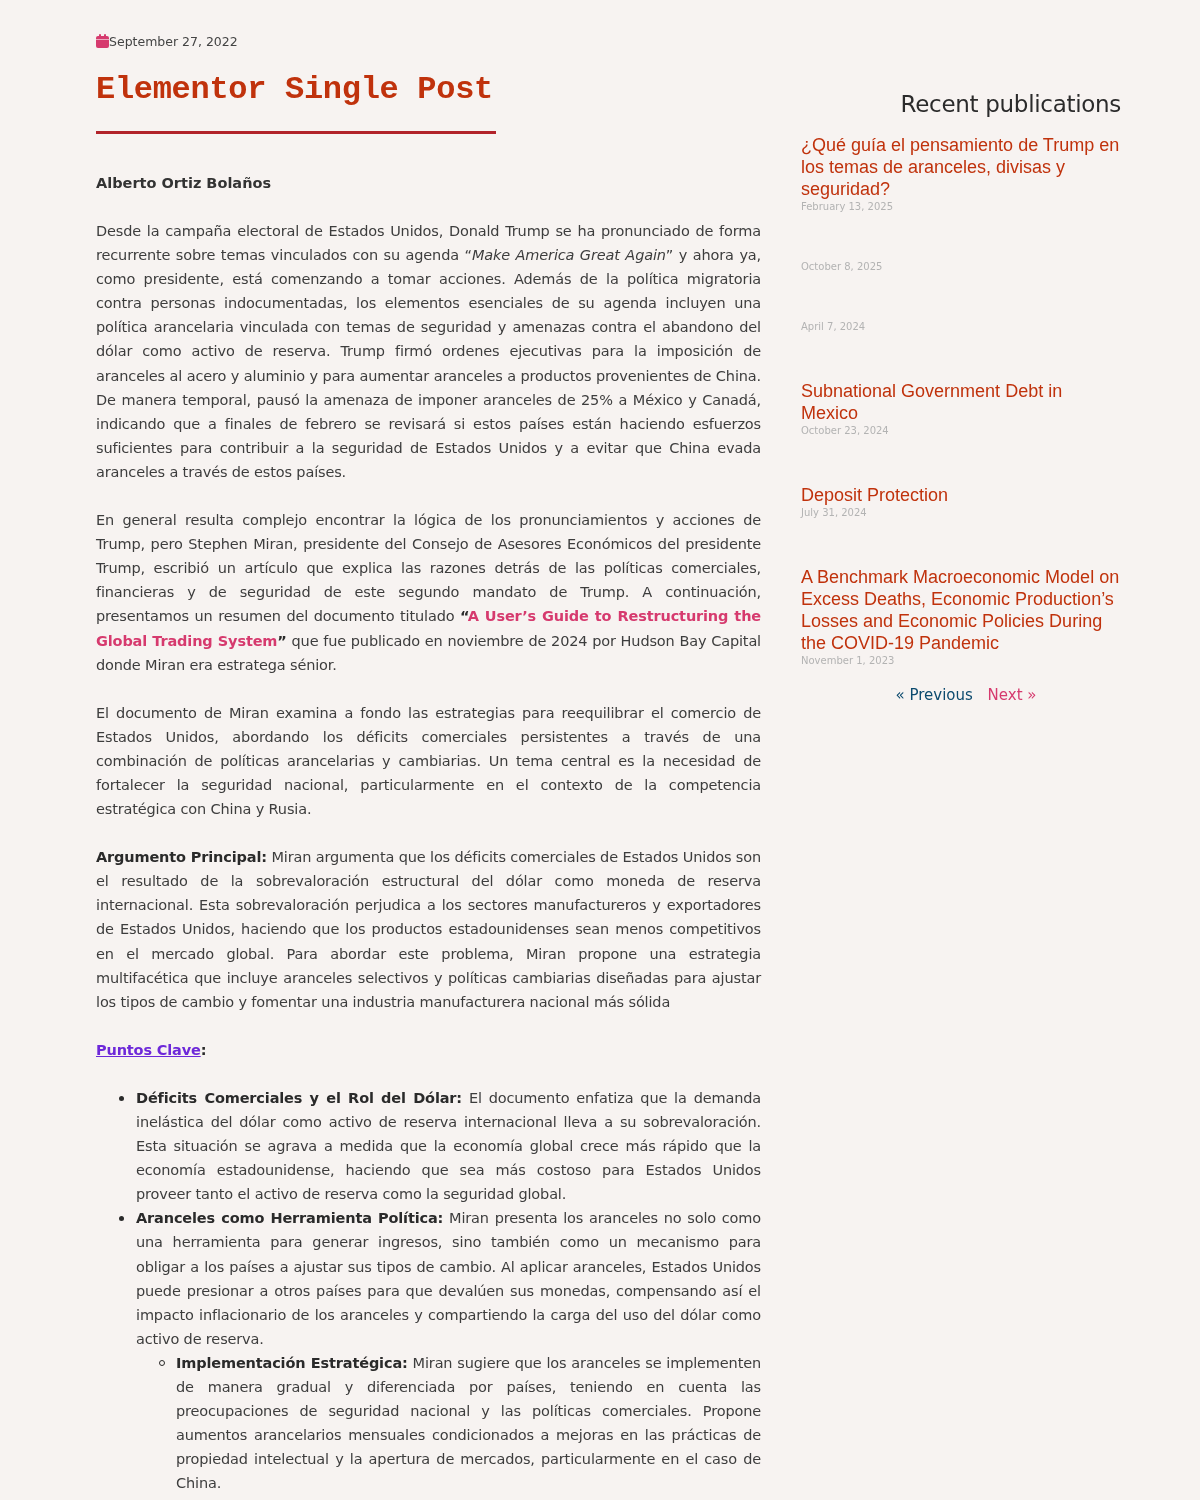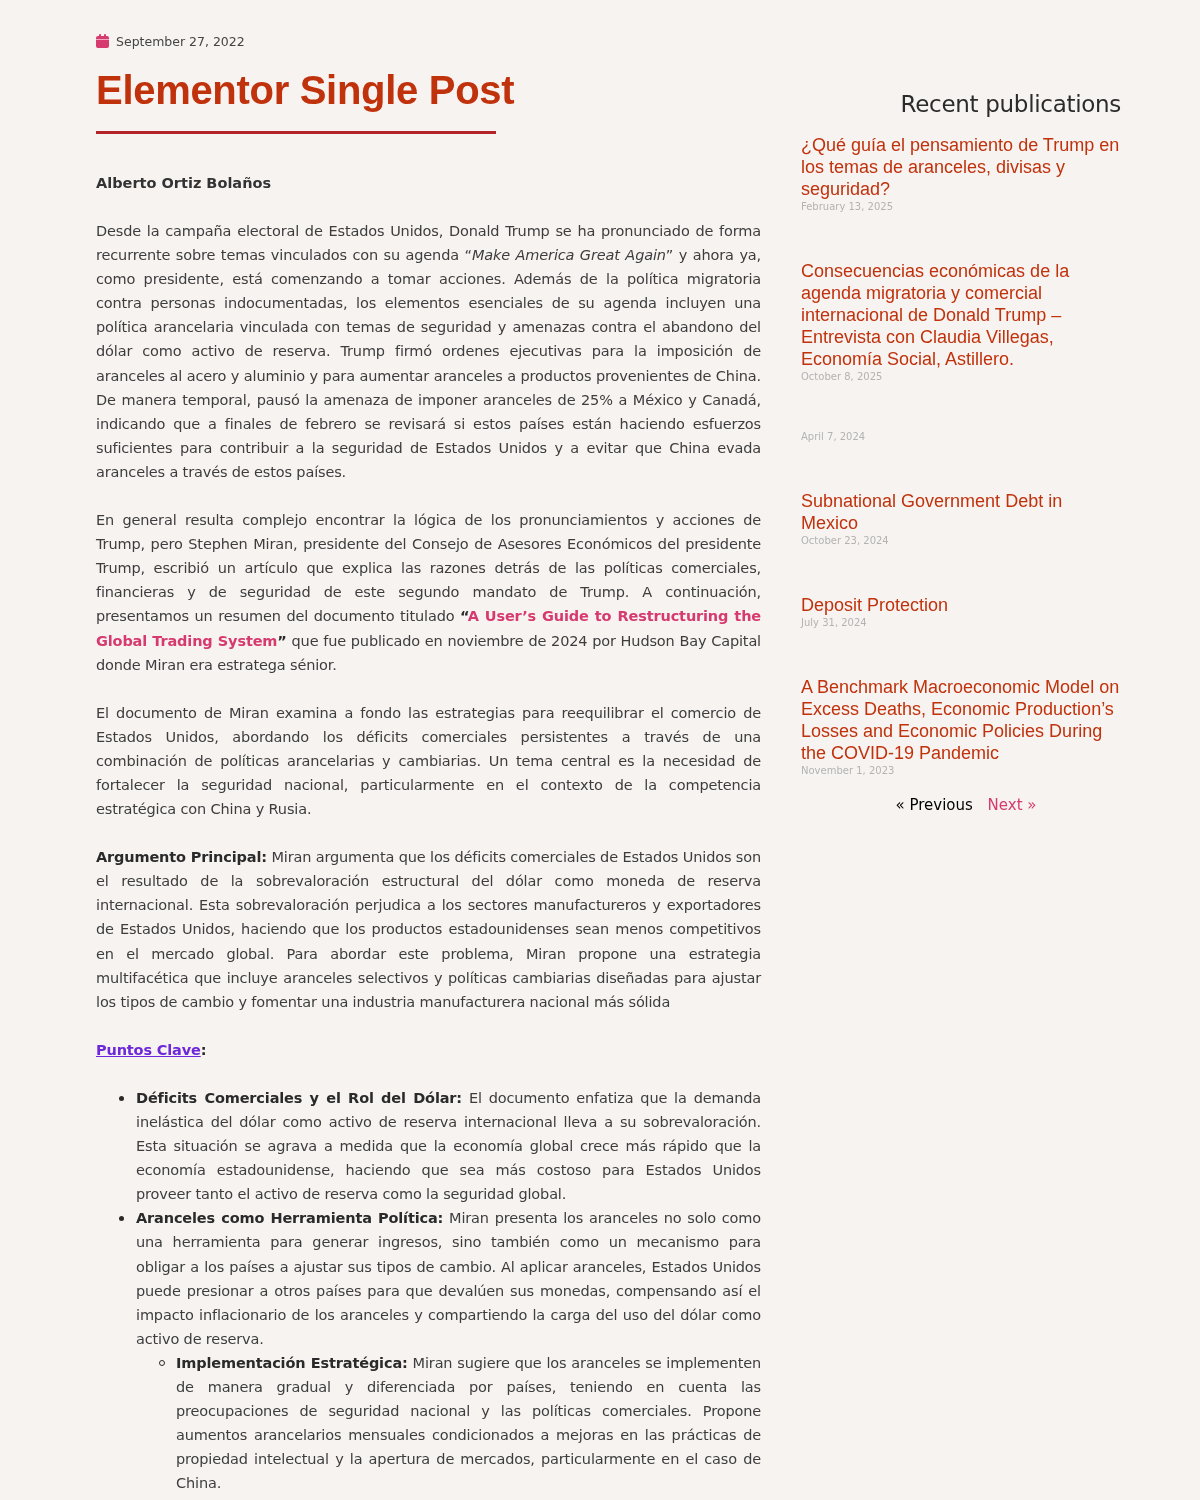--- a/index.html
+++ b/index.html
@@ -16,21 +16,20 @@
     }
     .main {
       position: absolute;
       left: 96px;
       top: 30px;
       width: 665px;
     }
     .meta-date {
       display: flex;
       align-items: center;
-      gap: 7px;
       font-size: 12.5px;
       color: #444;
       height: 22px;
     }
     .calendar-icon {
       width: 13px;
       height: 14px;
       position: relative;
       display: inline-block;
     }
@@ -41,23 +40,23 @@
     .calendar-icon .ring {
       position: absolute; top: 0; width: 2px; height: 4px; background: #d63a6e; border-radius: 1px;
     }
     .calendar-icon .ring.r1 { left: 3px; }
     .calendar-icon .ring.r2 { left: 8px; }
     .calendar-icon .band {
       position: absolute; left: 0; top: 5px; width: 13px; height: 1px; background: #f7f3f1; opacity: .6;
     }
     .post-title {
       margin-top: 14px;
-      font-family: Liberation Sans, sans-serif;
-      font-weight: 700;
-      font-size: 40px;
+      font-family: Liberation Mono, monospace;
+      font-weight: 700;
+      font-size: 32px;
       letter-spacing: -0.3px;
       color: #c0320c;
       line-height: 48px;
     }
     .title-rule {
       margin-top: 17px;
       width: 400px;
       height: 3px;
       background: #b2232a;
     }
@@ -157,21 +156,21 @@
       font-size: 10px;
       color: #b3b3b3;
       line-height: 14px;
     }
     .pagination {
       margin-top: 18px;
       text-align: center;
       font-size: 15px;
       padding-left: 10px;
     }
-    .pagination .prev { color: #000000; text-decoration: none; margin-right: 10px; }
+    .pagination .prev { color: #0c4a6e; text-decoration: none; margin-right: 10px; }
     .pagination .next { color: #d63a6e; text-decoration: none; }
   </style>
 </head>
 <body>
 
 <div class="main">
   <div class="meta-date">
     <span class="calendar-icon">
       <span class="body"></span>
         <span class="ring r1"></span>
@@ -207,21 +206,20 @@
 </div>
 
 <aside class="sidebar">
   <h2 class="sidebar-title">Recent publications</h2>
 
   <div class="pub">
     <a class="pub-title" href="#">¿Qué guía el pensamiento de Trump en los temas de aranceles, divisas y seguridad?</a>
     <div class="pub-date">February 13, 2025</div>
   </div>
   <div class="pub">
-    <a class="pub-title" href="#">Consecuencias económicas de la agenda migratoria y comercial internacional de Donald Trump – Entrevista con Claudia Villegas, Economía Social, Astillero.</a>
     <div class="pub-date">October 8, 2025</div>
   </div>
   <div class="pub">
     <div class="pub-date">April 7, 2024</div>
   </div>
   <div class="pub">
     <a class="pub-title" href="#">Subnational Government Debt in Mexico</a>
     <div class="pub-date">October 23, 2024</div>
   </div>
   <div class="pub">

